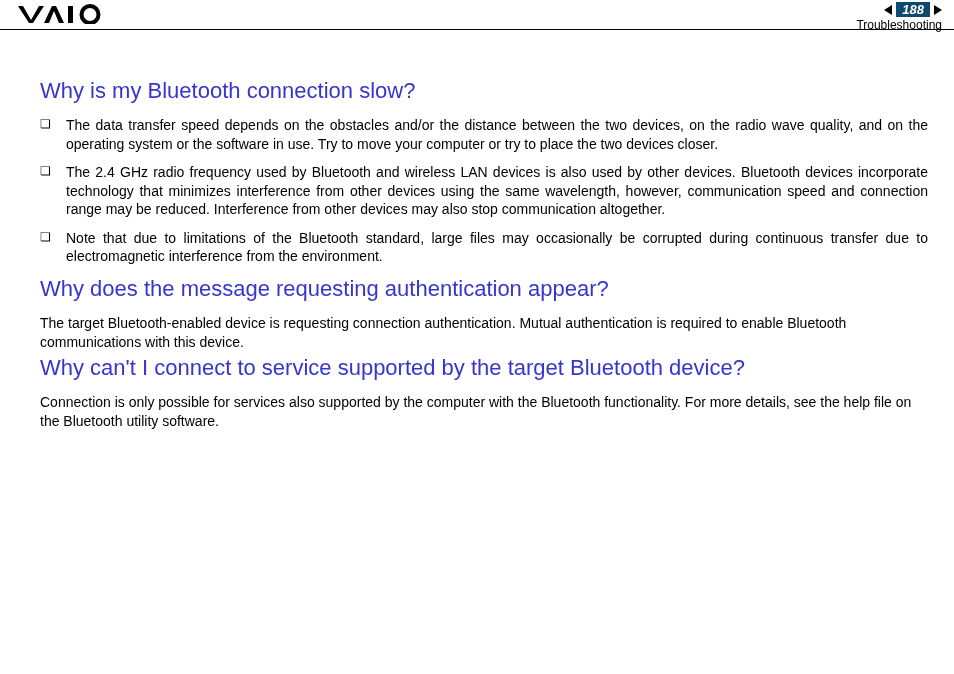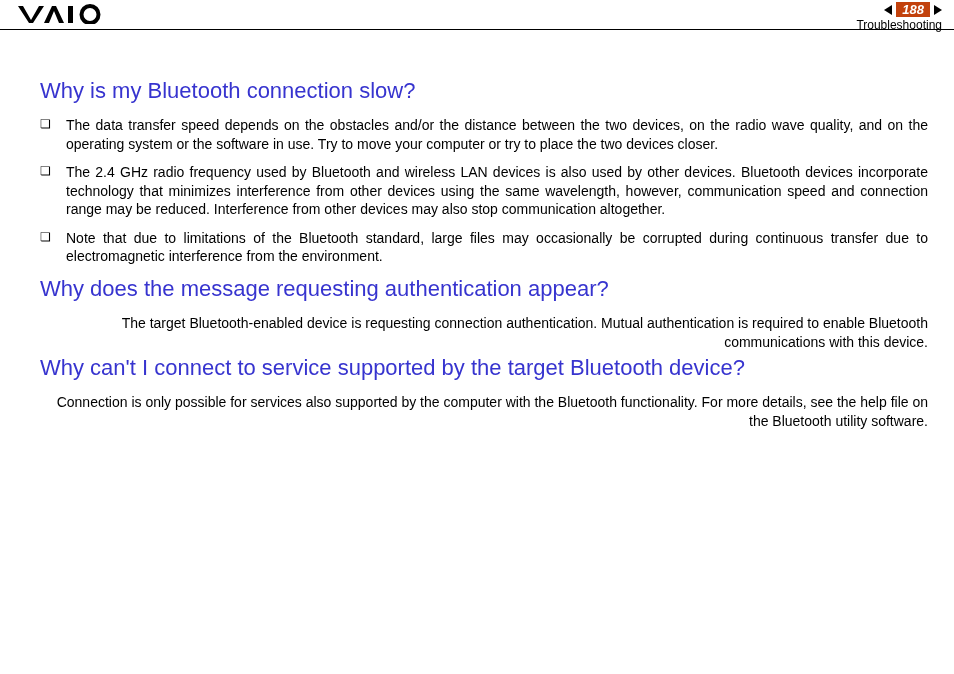--- a/index.html
+++ b/index.html
@@ -6,29 +6,29 @@
   html, body { width: 954px; height: 674px; font-family: Arial, Helvetica, sans-serif; background: #fff; color: #000; }
   .page { position: relative; width: 954px; height: 674px; padding: 0; }
   .header { position: relative; width: 100%; height: 30px; border-bottom: 1px solid #000; display: flex; align-items: flex-start; justify-content: space-between; padding: 2px 12px 0 18px; }
   .logo { display: flex; align-items: center; gap: 1px; margin-top: 2px; }
   .logo svg { display: block; }
   .header-right { display: flex; flex-direction: column; align-items: flex-end; gap: 0; }
   .pagenum-row { display: flex; align-items: center; gap: 4px; }
   .tri-left, .tri-right { width: 0; height: 0; border-top: 5px solid transparent; border-bottom: 5px solid transparent; }
   .tri-left { border-right: 8px solid #000; }
   .tri-right { border-left: 8px solid #000; }
-  .pagenum-badge { background: #c2410c; color: #fff; font-style: italic; font-weight: bold; font-size: 13px; padding: 0 6px; height: 15px; line-height: 15px; display: flex; align-items: flex-start; }
+  .pagenum-badge { background: #0c4a6e; color: #fff; font-style: italic; font-weight: bold; font-size: 13px; padding: 0 6px; height: 15px; line-height: 15px; display: flex; align-items: flex-start; }
   .section-label { font-weight: normal; font-size: 12px; margin-top: 1px; }
   .content { padding: 48px 26px 0 40px; }
   h2.q { color: #3734cf; font-weight: normal; font-size: 22px; line-height: 1.2; margin-bottom: 12px; }
   h2.q.mt { margin-top: 3px; }
   ul.bullets { list-style: none; margin: 0 0 0 0; padding: 0; }
   ul.bullets li { position: relative; padding-left: 26px; font-size: 14px; line-height: 1.32; margin-bottom: 10px; text-align: justify; }
   ul.bullets li::before { content: "❏"; position: absolute; left: 0; top: 1px; font-size: 12px; }
-  p.body { font-size: 14px; line-height: 1.32; margin-bottom: 4px; text-align: right; }
+  p.body { font-size: 14px; line-height: 1.32; margin-bottom: 4px; }
 </style>
 </head>
 <body>
 
 <div class="page">
 
   <div class="header">
     <div class="logo">
       <svg width="90" height="20" viewBox="0 0 90 20">
         <path d="M0 2 L5 2 L13 16 L21 2 L26 2 L15 19 L11 19 Z" fill="#000"></path>

